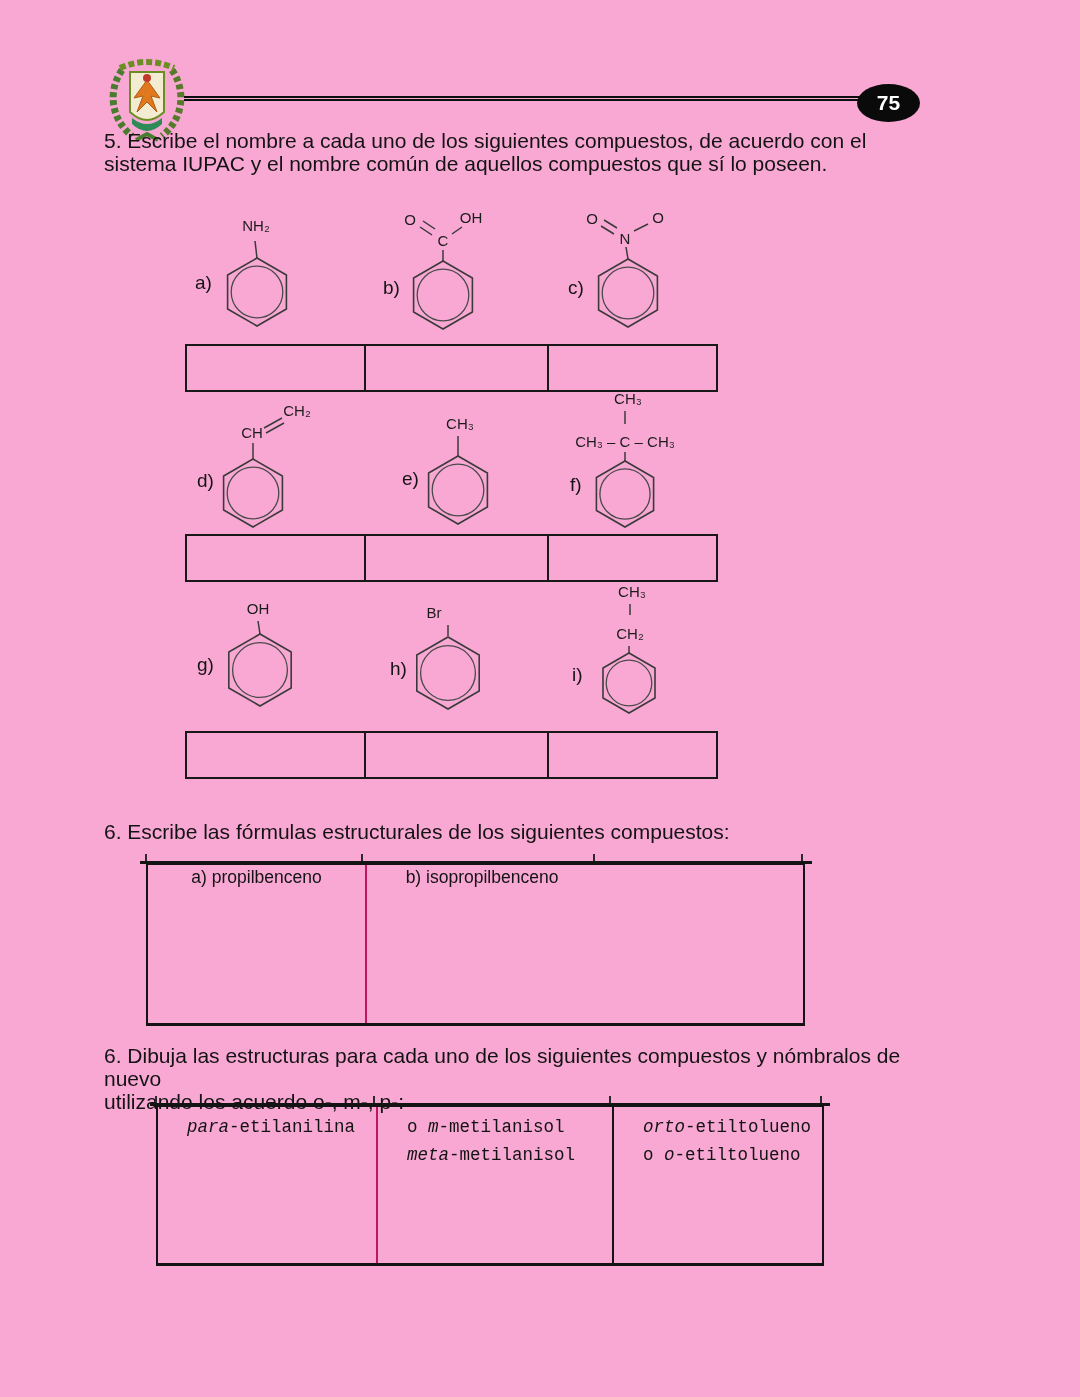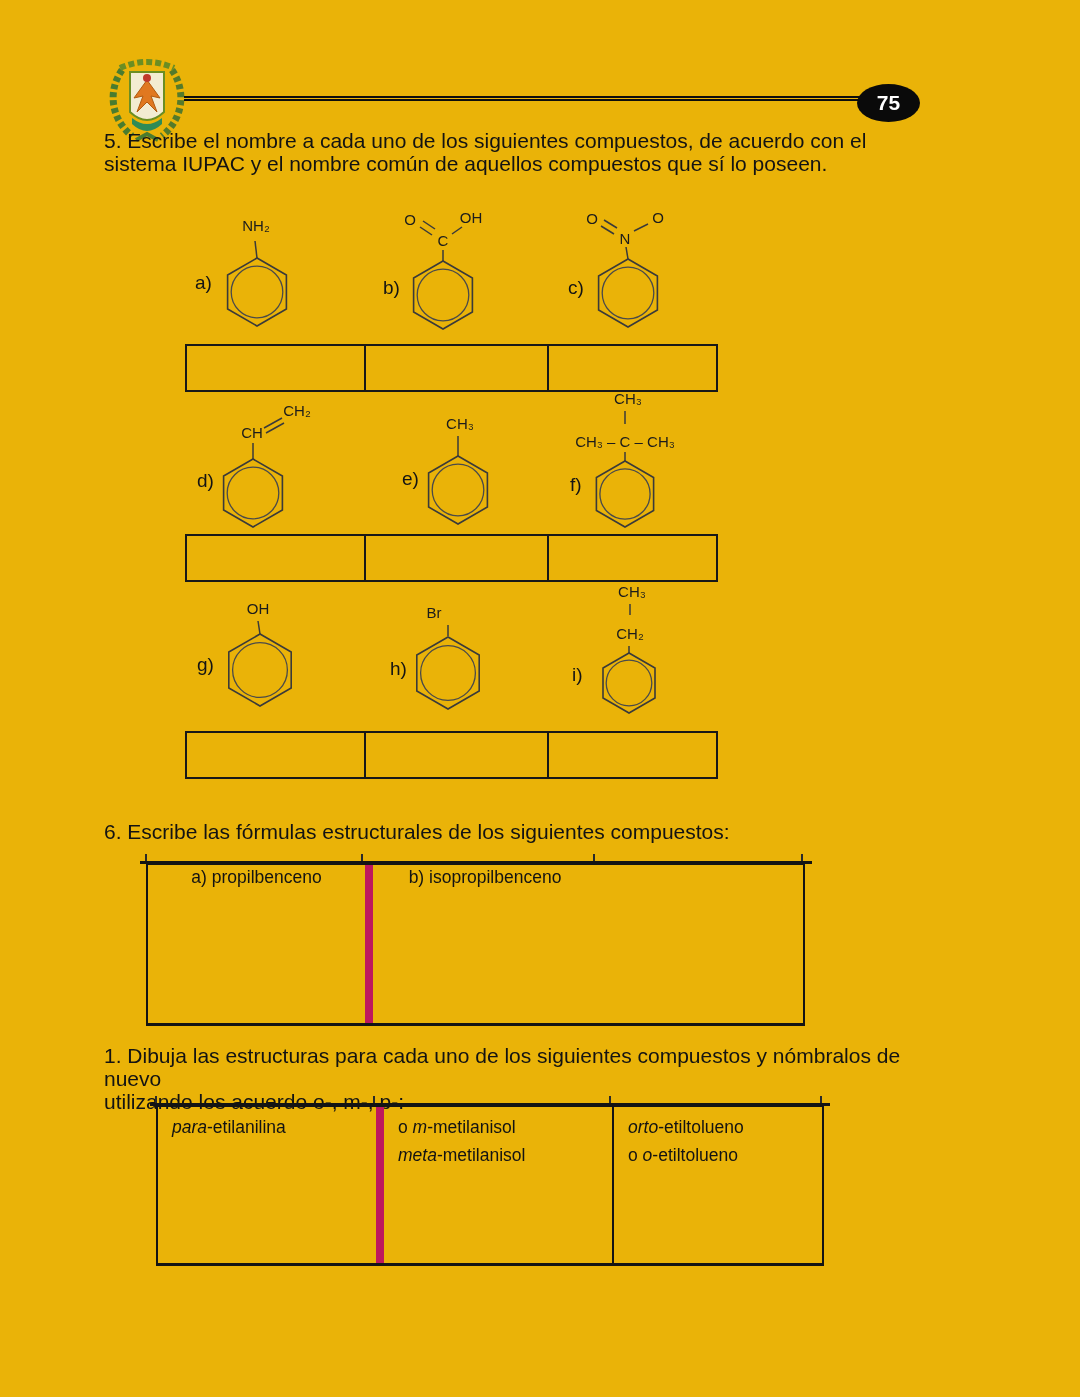--- a/index.html
+++ b/index.html
@@ -1,34 +1,34 @@
 <!DOCTYPE html>
 <html><head>
 <meta charset="utf-8">
 <style>
   html,body{margin:0;padding:0;background:#e8e8e8;}
-  #page{position:relative;width:1080px;height:1397px;background:#eab308;margin:0 auto;
+  #page{position:relative;width:1080px;height:1397px;background:#f9a8d4;margin:0 auto;
         font-family:"Liberation Sans","DejaVu Sans",sans-serif;color:#111;overflow:hidden;}
   .abs{position:absolute;}
   .para{font-size:21px;line-height:23px;color:#131313;}
   .cl{position:absolute;font-size:19px;color:#141414;white-space:nowrap;}
   .fm{position:absolute;font-size:15px;color:#1c1c1c;white-space:nowrap;transform:translateX(-50%);}
   .compound{position:absolute;}
   .compound svg{position:absolute;left:0;top:0;}
   .ans-box{position:absolute;left:185px;width:533px;height:48px;box-sizing:border-box;
            border:2px solid #181818;display:flex;}
   .ans-cell{box-sizing:border-box;height:100%;}
   .ans-cell.mid{border-left:2px solid #181818;border-right:2px solid #181818;}
   .big-table{position:absolute;box-sizing:border-box;border:2px solid #141414;
              border-top-width:3px;border-bottom-width:3px;display:flex;}
   .bt-cell{box-sizing:border-box;height:100%;font-size:17.5px;color:#131313;}
-  .bt-cell.c2{border-left:8px solid #be185d;}
+  .bt-cell.c2{border-left:2px solid #be185d;}
   .bt-cell.c3{border-left:2px solid #141414;}
   .bt-cell .ctr{text-align:center;padding-top:2px;}
-  .t7-line{line-height:28px;padding-left:14px;white-space:nowrap;}
+  .t7-line{line-height:28px;padding-left:29px;white-space:nowrap;font-family:Liberation Mono, monospace;}
   .it{font-style:italic;}
   .ovh{position:absolute;background:#141414;height:3px;}
   .tick{position:absolute;background:#2a2a2a;width:2px;height:7px;}
   .sep-line{position:absolute;height:5px;border-top:2.5px solid #0d0d0d;border-bottom:2.5px solid #0d0d0d;box-sizing:border-box;}
   .badge{position:absolute;background:#0a0a0a;border-radius:50%;color:#fff;
          font-size:21px;font-weight:bold;text-align:center;}
 </style>
 </head>
 <body>
 
@@ -189,21 +189,21 @@
   <div class="big-table" style="left:146px;top:862px;width:659px;height:164px">
     <div class="bt-cell" style="width:217px">
       <div class="ctr">a) propilbenceno</div>
     </div>
     <div class="bt-cell c2" style="width:232px">
       <div class="ctr">b) isopropilbenceno</div>
     </div>
   </div>
 
   <div class="abs para" style="left:104px;top:1044px;width:850px">
-    <div>1. Dibuja las estructuras para cada uno de los siguientes compuestos y nómbralos de nuevo</div>
+    <div>6. Dibuja las estructuras para cada uno de los siguientes compuestos y nómbralos de nuevo</div>
     <div>utilizando los acuerdo o-, m-, p-:</div>
   </div>
 
   <div class="ovh" style="left:150px;top:1103px;width:680px"></div>
   <div class="tick" style="left:155px;top:1096px"></div>
   <div class="tick" style="left:373px;top:1096px"></div>
   <div class="tick" style="left:609px;top:1096px"></div>
   <div class="tick" style="left:820px;top:1096px"></div>
 
   <div class="big-table" style="left:156px;top:1104px;width:668px;height:162px">

